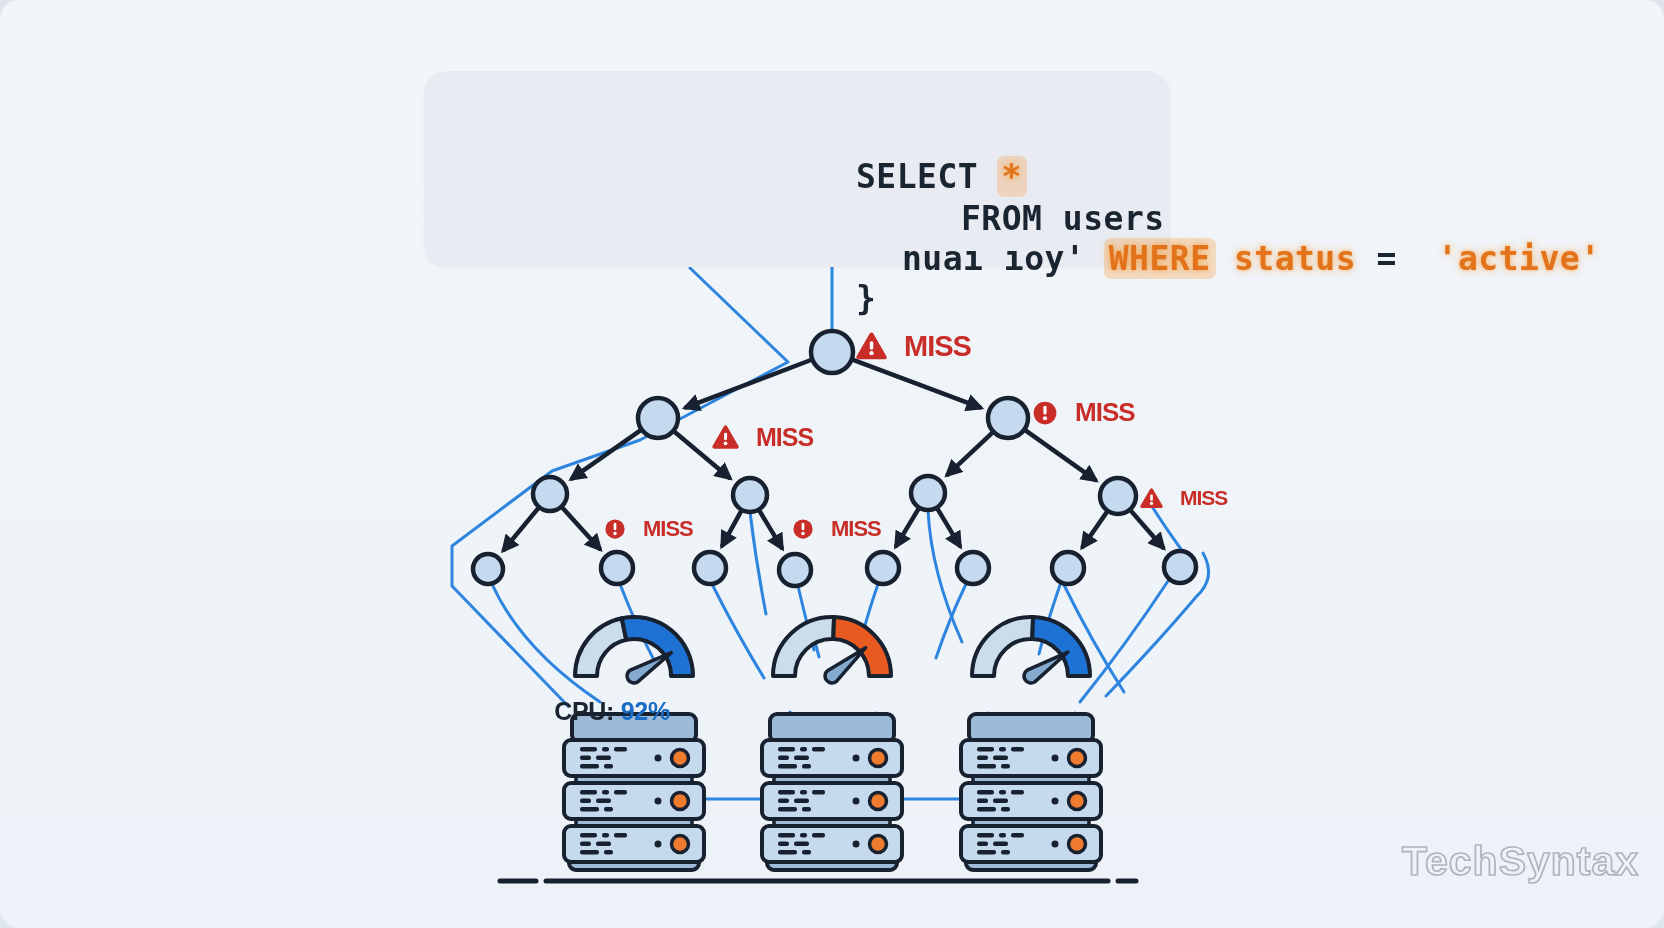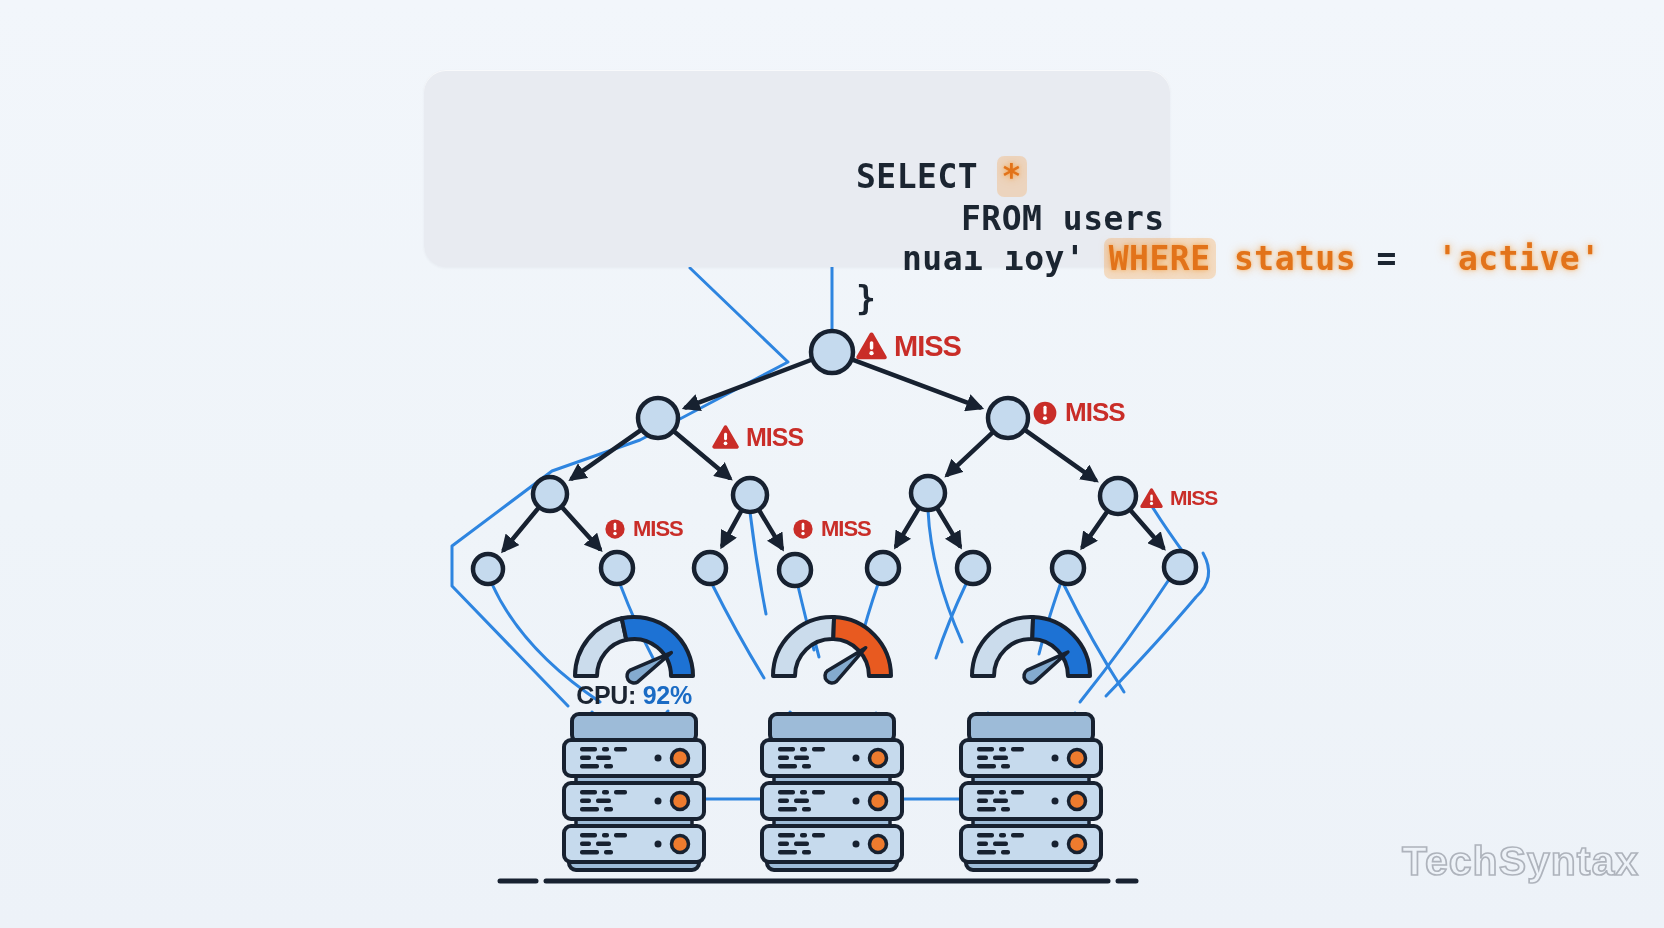--- a/index.html
+++ b/index.html
@@ -1,34 +1,34 @@
 <!DOCTYPE html>
 <html><head>
 <meta charset="utf-8">
 <style>
   html,body{margin:0;padding:0;background:#dfe5ec;}
   .canvas{position:relative;width:1664px;height:928px;overflow:hidden;
     background:linear-gradient(180deg,#f2f6fb 0%,#eff4f9 55%,#edf2f8 100%);
-    font-family:"Liberation Sans",sans-serif;}
+    font-family:"Liberation Sans",sans-serif;border-radius:19px;}
   #fig{position:absolute;left:0;top:0;}
   .code-box{position:absolute;left:424px;top:70px;width:746px;height:197px;
     background:#e8ebf1;border-radius:22px;
     box-shadow:inset 0 1px 0 rgba(255,255,255,.7), 0 1px 3px rgba(30,40,60,.05);}
   .code-line{position:absolute;font-family:"DejaVu Sans Mono",monospace;
     font-size:33px;font-weight:bold;color:#1b2531;white-space:pre;letter-spacing:.5px;}
   .cl1{left:432px;top:87px;} .cl2{left:537px;top:129px;}
   .cl3{left:478px;top:169px;} .cl4{left:432px;top:209px;}
   .tok-orange{color:#e2731a;
     text-shadow:0 0 10px rgba(248,150,44,.65),0 0 3px rgba(248,150,44,.5);}
   .tok-hl{background:rgba(247,153,58,.28);border-radius:7px;padding:1px 5px;margin:0 -2px;}
   .gauge-label{position:absolute;top:681px;width:300px;text-align:center;
     font-size:25px;font-weight:bold;color:#1b2431;letter-spacing:-.3px;white-space:pre;}
-  .gl-0{left:484px;} .gl-1{left:682px;} .gl-2{left:881px;}
+  .gl-0{left:462px;margin-top:16px;} .gl-1{left:682px;} .gl-2{left:881px;}
   .gauge-value{color:#1a6bc4;}
-  .miss-badge{position:absolute;display:flex;align-items:center;gap:7px;
+  .miss-badge{position:absolute;display:flex;align-items:center;gap:17px;
     color:#c92d28;font-weight:bold;letter-spacing:-1px;justify-content:center;}
   .miss-badge svg{display:block;}
   .watermark{position:absolute;left:1362px;top:838px;font-size:41px;font-weight:bold;
     letter-spacing:1px;color:transparent;-webkit-text-stroke:1.7px #a4a9b2;opacity:.85;margin-left:40px;}
 </style>
 </head>
 <body>
 
 <div class="canvas">
 

